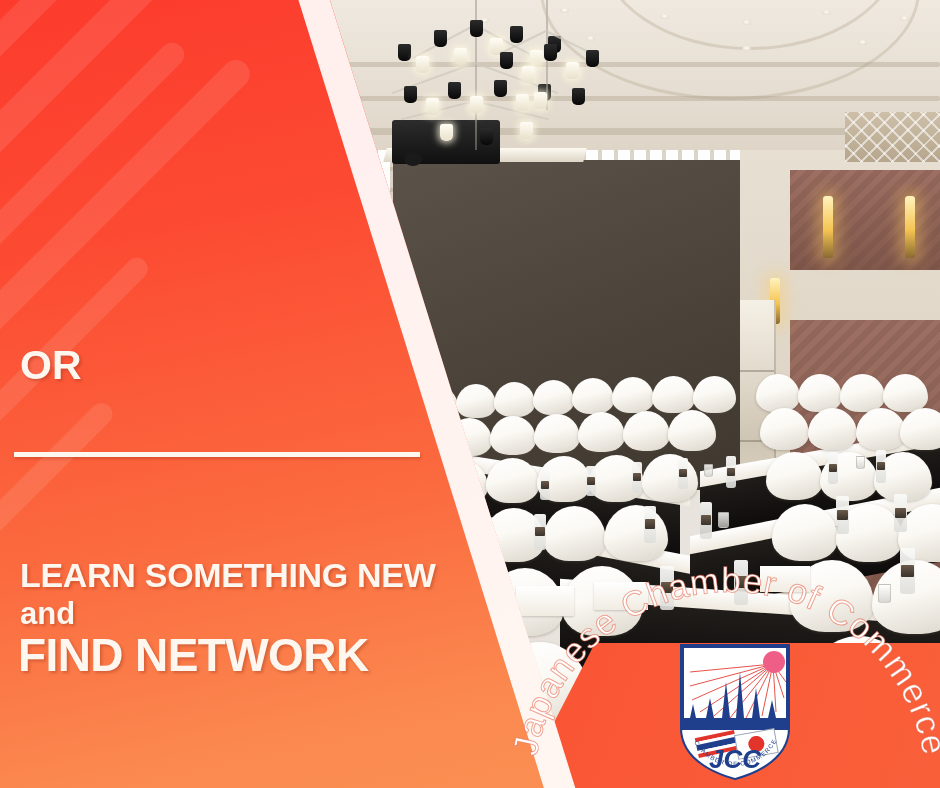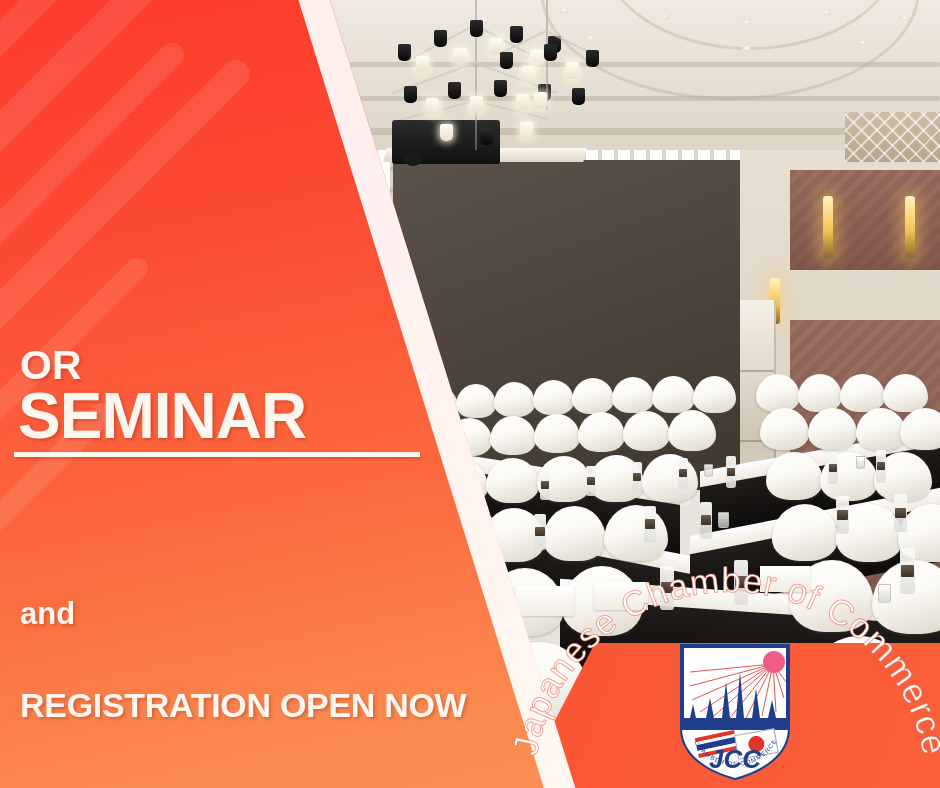--- a/index.html
+++ b/index.html
@@ -311,25 +311,25 @@
     <div class="stripe" style="left:-40px;top:150px;width:420px;height:30px;"></div>
     <div class="stripe" style="left:-40px;top:250px;width:300px;height:24px;"></div>
     <div class="stripe" style="left:-40px;top:330px;width:390px;height:28px;"></div>
     <div class="stripe" style="left:-40px;top:430px;width:250px;height:22px;"></div>
 
     <div class="stripe" style="left:-40px;top:540px;width:200px;height:22px;"></div>
   </div>
   <div class="divider"></div>
 
   <div class="t" id="t-or">OR</div>
-  <div class="t" id="t-seminar">SEMINAR</div>
   <div class="rule"></div>
 
+  <div class="t" id="t-learn">LEARN SOMETHING NEW</div>
   <div class="t" id="t-and">and</div>
-  <div class="t" id="t-reg">REGISTRATION OPEN NOW</div>
+  <div class="t" id="t-find">FIND NETWORK</div>
 
   <svg id="arc" viewBox="0 0 420 222">
     <defs>
       <path id="arcpath" d="M 14,222 A 196,196 0 0 1 406,222" fill="none"></path>
     </defs>
     <text fill="#ffffff" stroke="rgba(225,90,60,.55)" stroke-width="1">
       <textPath href="#arcpath" startOffset="50%" text-anchor="middle">Japanese Chamber of Commerce</textPath>
     </text>
   </svg>
 

